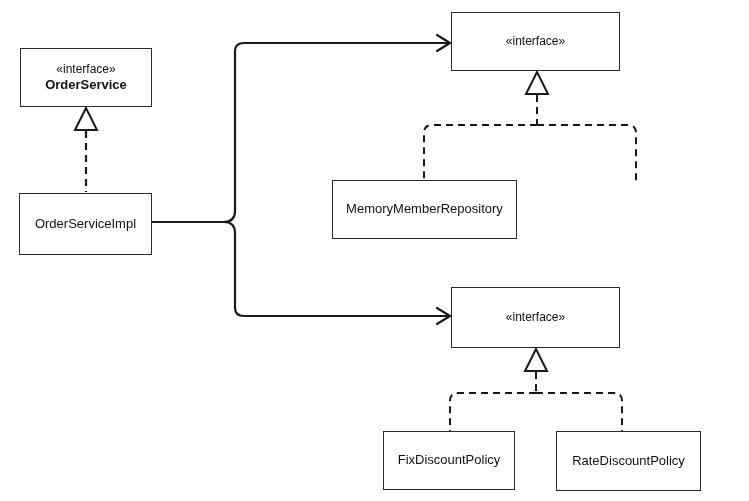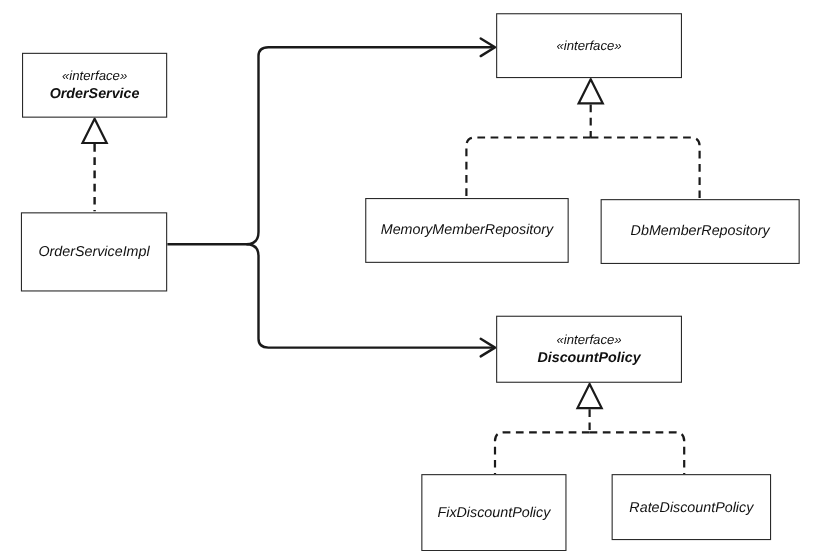--- a/index.html
+++ b/index.html
@@ -21,21 +21,20 @@
     box-sizing: border-box;
     background: #ffffff;
     border: 1.5px solid #2a2a2a;
     display: flex;
     flex-direction: column;
     align-items: center;
     justify-content: center;
     text-align: center;
     color: #111111;
     line-height: 1.25;
-    font-style: italic;
   }
   .stereotype { font-size: 12px; font-weight: normal; }
   .iface-name { font-size: 13px; font-weight: bold; }
   .impl-name  { font-size: 13px; font-weight: normal; white-space: nowrap; }
 </style>
 </head>
 <body>
 
 <div id="canvas">
 
@@ -59,42 +58,38 @@
     <path d="M 536 372 V 393" fill="none" stroke="#1a1a1a" stroke-width="2" stroke-dasharray="7 5"></path>
     <path d="M 536 393 H 458 Q 450 393 450 401 V 431" fill="none" stroke="#1a1a1a" stroke-width="2" stroke-dasharray="7 5"></path>
     <path d="M 536 393 H 614 Q 622 393 622 401 V 431" fill="none" stroke="#1a1a1a" stroke-width="2" stroke-dasharray="7 5"></path>
   </svg>
 
   <div class="node" style="left:20px; top:48px; width:132px; height:59px;">
     <span class="stereotype">«interface»</span>
     <span class="iface-name">OrderService</span>
   </div>
 
-  <div class="node" style="left:19px; top:193px; width:133px; height:72px;">
+  <div class="node" style="left:19px; top:193px; width:133px; height:62px;">
     <span class="impl-name">OrderServiceImpl</span>
   </div>
 
   <div class="node" style="left:451px; top:12px; width:169px; height:59px;">
     <span class="stereotype">«interface»</span>
   </div>
 
   <div class="node" style="left:332px; top:180px; width:185px; height:59px;">
     <span class="impl-name">MemoryMemberRepository</span>
   </div>
 
-  <div class="node" style="left:546px; top:181px; width:181px; height:59px;">
-    <span class="impl-name">DbMemberRepository</span>
-  </div>
 
   <div class="node" style="left:451px; top:287px; width:169px; height:61px;">
     <span class="stereotype">«interface»</span>
-    <span class="iface-name">DiscountPolicy</span>
   </div>
 
-  <div class="node" style="left:383px; top:431px; width:132px; height:70px;">
+  <div class="node" style="left:383px; top:431px; width:132px; height:59px;">
     <span class="impl-name">FixDiscountPolicy</span>
   </div>
 
   <div class="node" style="left:556px; top:431px; width:145px; height:60px;">
     <span class="impl-name">RateDiscountPolicy</span>
   </div>
 
 </div>
 
 </body></html>

